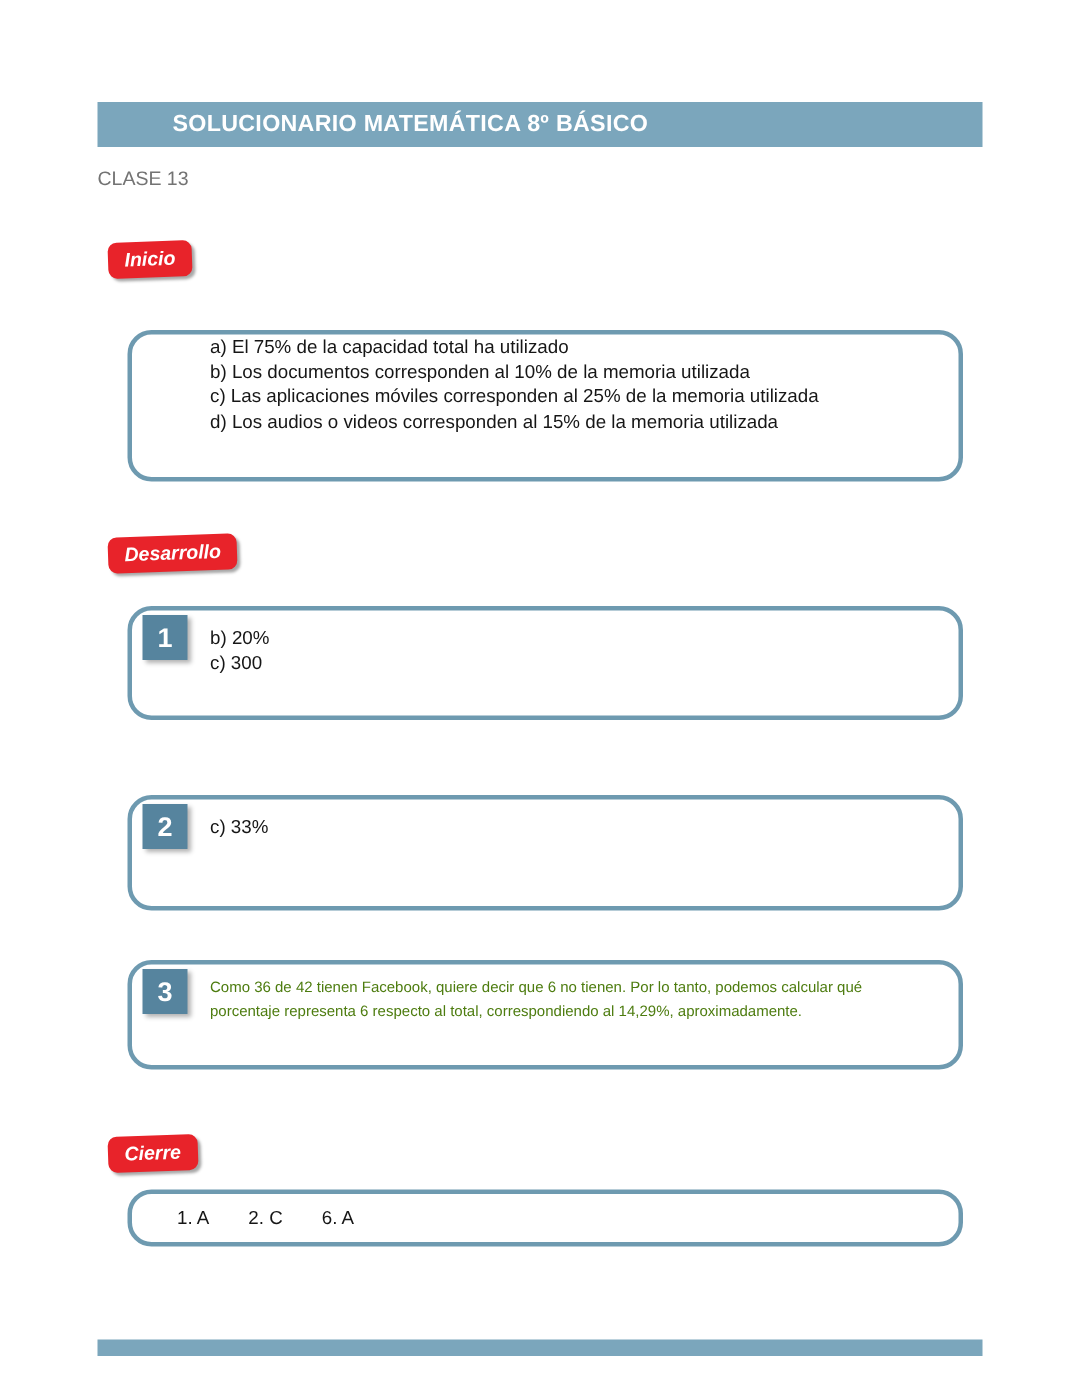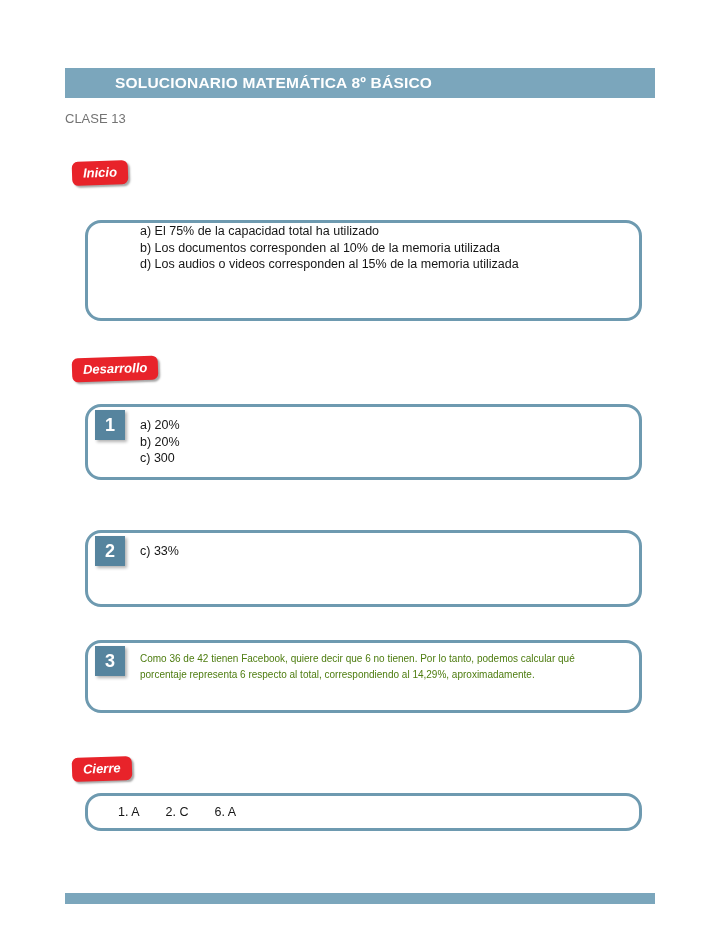--- a/index.html
+++ b/index.html
@@ -136,28 +136,28 @@
     <span class="header-title">SOLUCIONARIO MATEMÁTICA 8º BÁSICO</span>
   </div>
 
   <div class="clase-label">CLASE 13</div>
 
   <div class="badge badge-inicio">Inicio</div>
 
   <div class="box box-inicio">
     <div class="box-line">a) El 75% de la capacidad total ha utilizado</div>
     <div class="box-line">b) Los documentos corresponden al 10% de la memoria utilizada</div>
+    <div class="box-line">c) Las aplicaciones móviles corresponden al 25% de la memoria utilizada</div>
     <div class="box-line">d) Los audios o videos corresponden al 15% de la memoria utilizada</div>
   </div>
 
   <div class="badge badge-desarrollo">Desarrollo</div>
 
   <div class="box box-d1">
     <div class="num-tab">1</div>
-    <div class="box-line">a) 20%</div>
     <div class="box-line">b) 20%</div>
     <div class="box-line">c) 300</div>
   </div>
 
   <div class="box box-d2">
     <div class="num-tab">2</div>
     <div class="box-line">c) 33%</div>
   </div>
 
   <div class="box box-d3">

